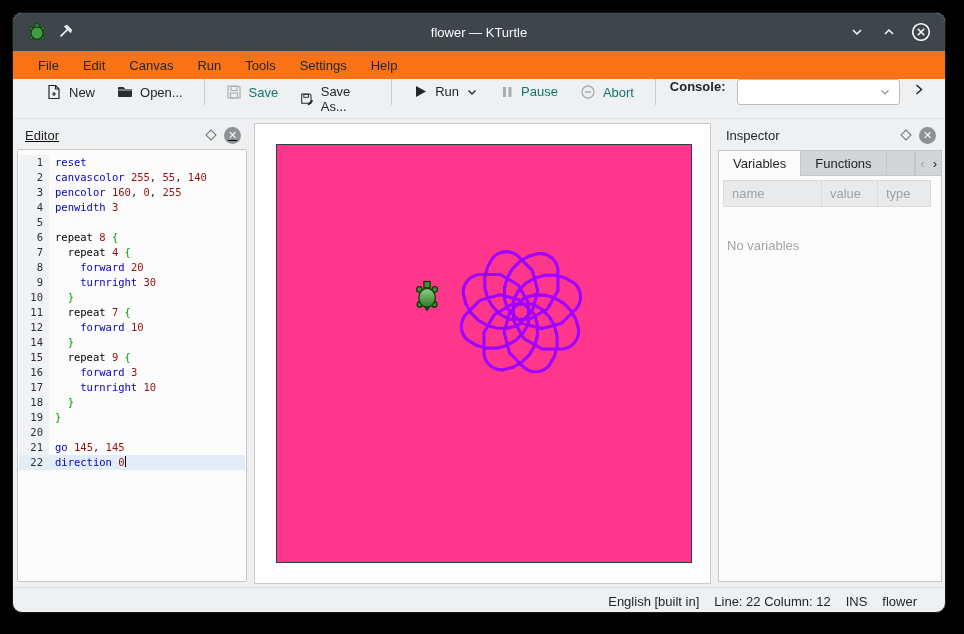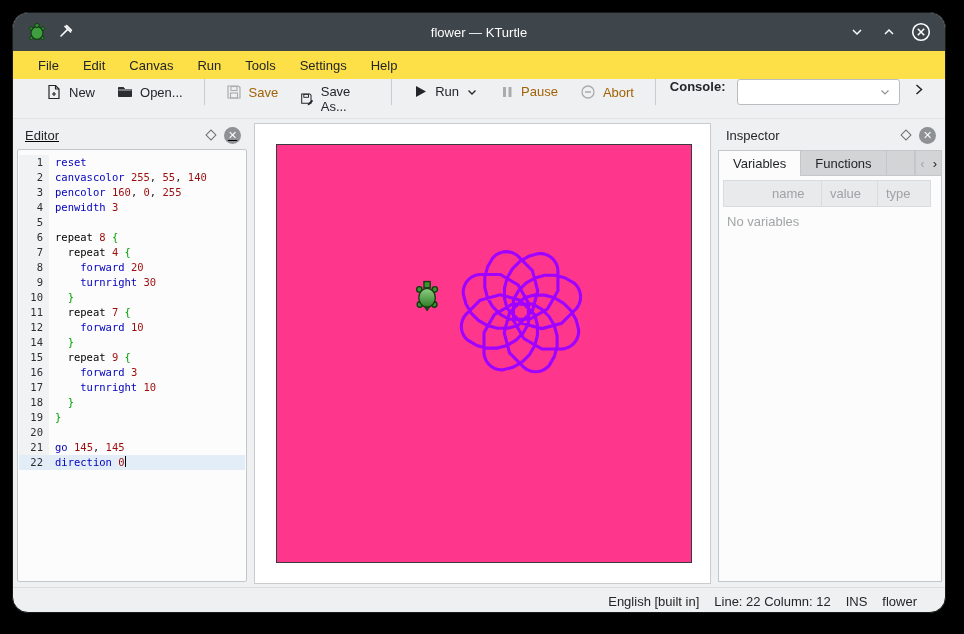--- a/index.html
+++ b/index.html
@@ -1,36 +1,36 @@
 <!DOCTYPE html>
 <html><head>
 <meta charset="utf-8">
 <style>
   html,body{margin:0;padding:0;background:#000;}
   *{box-sizing:border-box;}
   .stage{position:relative;width:964px;height:634px;background:#000;overflow:hidden;
          font-family:"Liberation Sans",sans-serif;-webkit-font-smoothing:antialiased;}
-  .window{position:absolute;left:12px;top:12px;width:934px;height:601px;border-radius:16px;
+  .window{position:absolute;left:12px;top:12px;width:934px;height:601px;border-radius:10px;
           background:#eff0f1;overflow:hidden;border:1px solid #17191b;}
 
   
   .titlebar{position:relative;height:38px;background:#3e454b;display:flex;align-items:center;padding:0 14px;}
   .titlebar .tb-icon{width:20px;height:20px;margin-right:10px;flex:0 0 auto;}
   .title-text{position:absolute;left:0;right:0;text-align:center;color:#fcfcfc;font-size:13px;pointer-events:none;}
   .win-controls{margin-left:auto;display:flex;align-items:center;gap:12px;z-index:2;}
   .win-btn{width:20px;height:20px;display:flex;align-items:center;justify-content:center;cursor:default;}
 
   
-  .menubar{height:28px;background:#fde047;display:flex;align-items:center;padding:0 14px;gap:2px;}
+  .menubar{height:28px;background:#f97316;display:flex;align-items:center;padding:0 14px;gap:2px;}
   .menu-item{padding:3px 11px;font-size:13px;color:#232629;border-radius:3px;}
 
   
   .toolbar{height:40px;display:flex;align-items:flex-start;padding:0 12px 0 24px;gap:4px;border-bottom:1px solid #e0e2e4;}
   .tbtn{display:flex;align-items:center;gap:7px;padding:5px 9px;font-size:13px;color:#232629;border-radius:3px;}
-  .tbtn.disabled{color:#a16207;}
+  .tbtn.disabled{color:#0f766e;}
   .tsep{width:1px;height:26px;background:#c9cccf;margin:0 8px;}
   .console-label{font-size:13px;color:#232629;margin:0 8px 0 2px;font-weight:bold;}
   .combo{width:186px;height:26px;background:#fff;border:1px solid #b9bdc0;border-radius:3px;
          display:flex;align-items:center;justify-content:flex-end;padding:0 8px;}
   .overflow-btn{margin-left:auto;padding:4px 8px;color:#232629;}
 
   
   .main{position:relative;height:468px;}
   .dock{position:absolute;top:4px;height:461px;}
   .dock-header{height:24px;display:flex;align-items:center;padding:0 8px 0 10px;font-size:13px;color:#232629;}
@@ -69,24 +69,24 @@
   .tab-filler{flex:1;height:26px;background:#d2d4d5;border:1px solid #c3c7c9;border-bottom:none;}
   .tab-arrows{display:flex;align-items:center;height:26px;border:1px solid #c3c7c9;border-bottom:none;background:#d2d4d5;padding:0 4px;gap:8px;}
   .tab-arrow{font-size:13px;line-height:1;}
   .tab-arrow.disabled{color:#a4a8aa;}
   .tab-arrow.enabled{color:#232629;}
   .inspector-frame{position:absolute;left:2px;right:2px;top:52px;bottom:2px;background:#fcfcfc;
                    border:1px solid #c3c7c9;}
   .itable-head{display:flex;margin:4px 10px 0 4px;border:1px solid #d9dbdc;background:#e9eaeb;}
   .itable-cell{font-size:13px;color:#9fa3a5;padding:5px 8px;border-right:1px solid #d9dbdc;}
   .itable-cell:last-child{border-right:none;}
-  .cell-name{flex:1;margin-left:40px;}
+  .cell-name{flex:1;}
   .cell-value{flex:0 0 56px;}
   .cell-type{flex:0 0 52px;}
-  .no-vars{font-size:13px;color:#a2a5a7;padding:7px 0 0 8px;}
+  .no-vars{font-size:13px;color:#a2a5a7;padding:7px 0 0 8px;margin-top:24px;}
 
   
   .statusbar{height:27px;border-top:1px solid #dadcde;display:flex;align-items:center;
              justify-content:flex-end;gap:15px;padding-right:28px;font-size:13px;color:#232629;}
 
   .ic{display:block;}
 </style>
 </head>
 <body>
 

